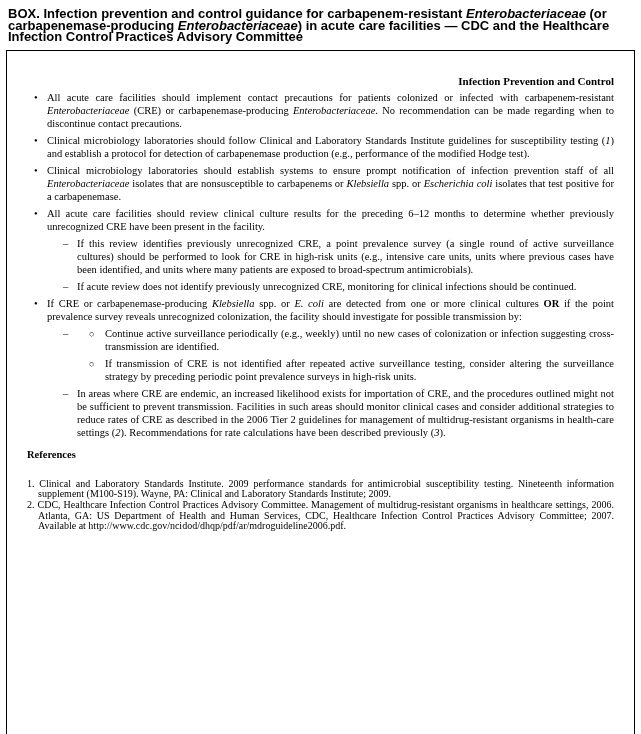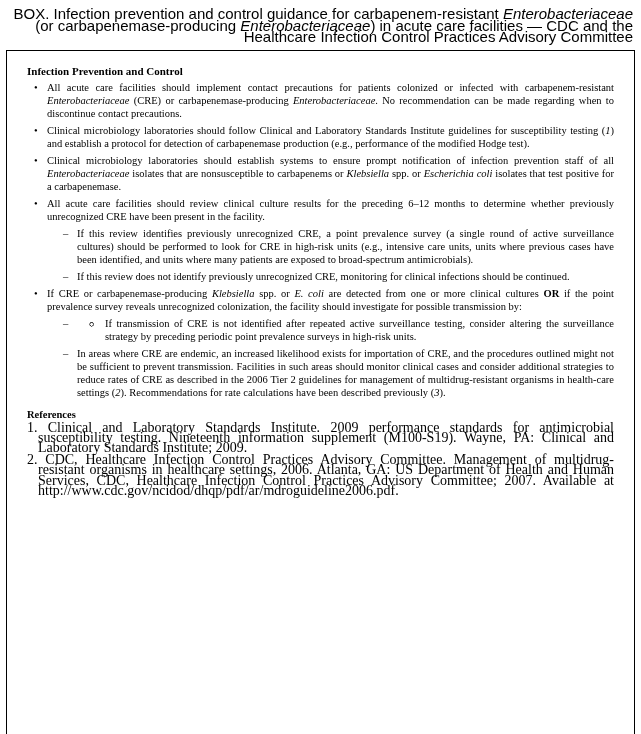--- a/index.html
+++ b/index.html
@@ -8,62 +8,62 @@
     height: 734px;
     box-sizing: border-box;
     padding: 7px 6px 6px 6px;
     background: #ffffff;
     color: #000000;
     overflow: hidden;
     font-family: "Liberation Serif", serif;
   }
   .box-title {
     font-family: "Liberation Sans", sans-serif;
-    font-weight: normal;
-    font-size: 15px;
+    font-weight: bold;
+    font-size: 13px;
     line-height: 11.5px;
     margin: 1px 2px 7px 2px;
-    text-align: right;
+    text-align: left;
   }
   .guidance-box {
     border: 1px solid #000000;
     box-sizing: border-box;
     height: 696px;
     padding: 13px 20px 8px 20px;
     overflow: hidden;
   }
   .section-heading {
     font-weight: bold;
     font-size: 11px;
     line-height: 14px;
     margin: 8px 0 3px 0;
   }
-  .section:first-child .section-heading { margin-top: 0; }
+  .section:first-child .section-heading { margin-top: 10px; text-align: right; }
   .item {
     position: relative;
     font-size: 10.5px;
     line-height: 13px;
     text-align: justify;
     margin: 2px 0 4px 0;
   }
   .lvl1 { padding-left: 20px; }
   .lvl1 > .marker { position: absolute; left: 7px; top: 0; }
   .lvl2 { padding-left: 50px; }
   .lvl2 > .marker { position: absolute; left: 36px; top: 0; }
   .lvl3 { padding-left: 78px; }
   .lvl3 > .marker { position: absolute; left: 62px; top: 0; font-size: 9px; top: 1px; }
   .references { margin-top: 9px; }
   .references-heading {
     font-weight: bold;
     font-size: 10.5px;
     line-height: 13px;
-    margin: 0 0 2px 0;
+    margin: 0 0 18px 0;
   }
   .ref-item {
-    font-size: 14px;
+    font-size: 10px;
     line-height: 10.4px;
     text-align: justify;
     padding-left: 11px;
     text-indent: -11px;
     margin: 0 0 1px 0;
   }
 </style>
 </head>
 <body>
 
@@ -99,34 +99,35 @@
         <span class="txt"><span>All acute care facilities should review clinical culture results for the preceding 6–12 months to determine whether previously unrecognized CRE have been present in the facility.</span></span>
       </div>
 
       <div class="item lvl2">
         <span class="marker">–</span>
         <span class="txt"><span>If this review identifies previously unrecognized CRE, a point prevalence survey (a single round of active surveillance cultures) should be performed to look for CRE in high-risk units (e.g., intensive care units, units where previous cases have been identified, and units where many patients are exposed to broad-spectrum antimicrobials).</span></span>
       </div>
 
       <div class="item lvl2">
         <span class="marker">–</span>
-        <span class="txt"><span>If this review does not identify previously unrecognized CRE, monitoring for clinical infections should be continued.</span></span>
+        <span class="txt"><span>If acute review does not identify previously unrecognized CRE, monitoring for clinical infections should be continued.</span></span>
       </div>
 
       <div class="item lvl1">
         <span class="marker">•</span>
         <span class="txt"><span>If CRE or carbapenemase-producing </span><span style="font-style: italic;">Klebsiella</span><span> spp. or </span><span style="font-style: italic;">E. coli</span><span> are detected from one or more clinical cultures </span><span style="font-weight: bold;">OR</span><span> if the point prevalence survey reveals unrecognized colonization, the facility should investigate for possible transmission by:</span></span>
       </div>
 
       <div class="item lvl2">
         <span class="marker">–</span>
       </div>
 
       <div class="item lvl3">
         <span class="marker">○</span>
+        <span class="txt"><span>Continue active surveillance periodically (e.g., weekly) until no new cases of colonization or infection suggesting cross-transmission are identified.</span></span>
       </div>
 
       <div class="item lvl3">
         <span class="marker">○</span>
         <span class="txt"><span>If transmission of CRE is not identified after repeated active surveillance testing, consider altering the surveillance strategy by preceding periodic point prevalence surveys in high-risk units.</span></span>
       </div>
 
       <div class="item lvl2">
         <span class="marker">–</span>
         <span class="txt"><span>In areas where CRE are endemic, an increased likelihood exists for importation of CRE, and the procedures outlined might not be sufficient to prevent transmission. Facilities in such areas should monitor clinical cases and consider additional strategies to reduce rates of CRE as described in the 2006 Tier 2 guidelines for management of multidrug-resistant organisms in health-care settings (</span><span style="font-style: italic;">2</span><span>). Recommendations for rate calculations have been described previously (</span><span style="font-style: italic;">3</span><span>).</span></span>

